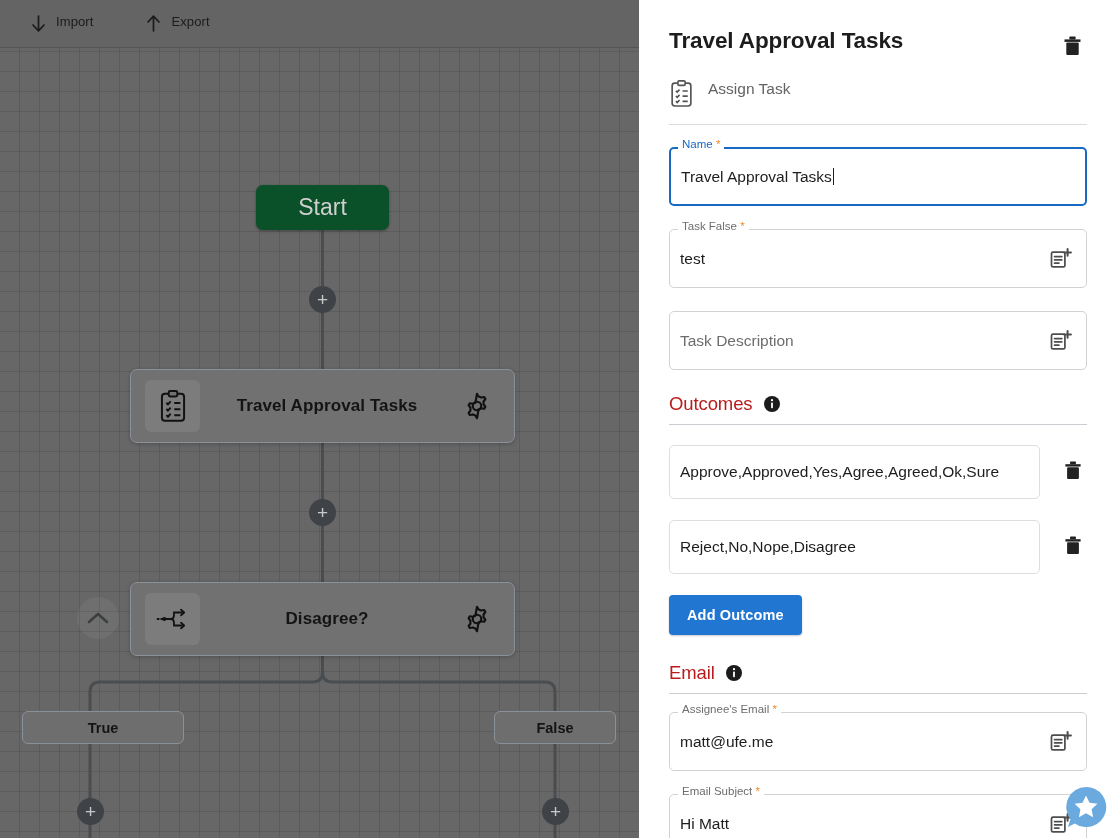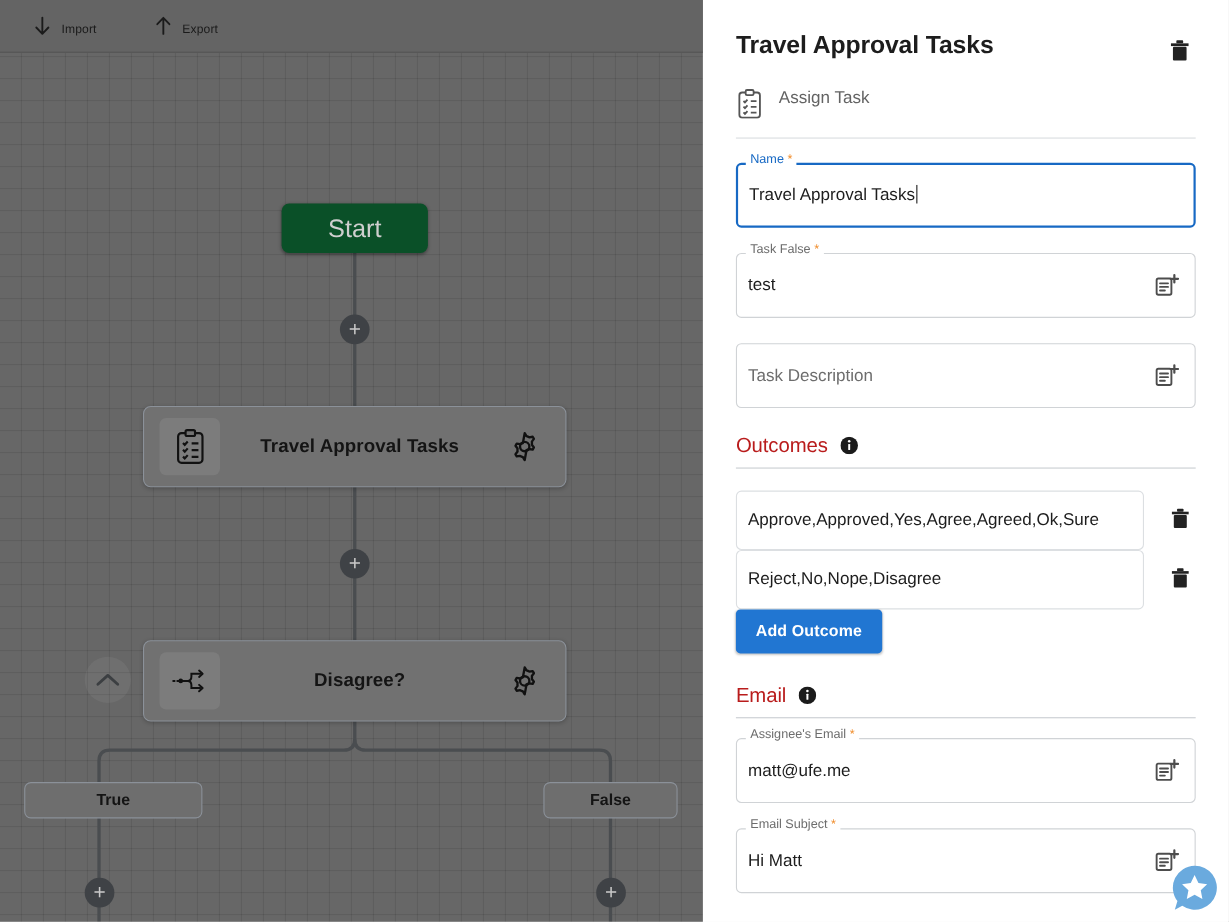--- a/index.html
+++ b/index.html
@@ -31,22 +31,22 @@
   
   #toolbar {
     position: absolute; left: 0; top: 0; width: 639px; height: 48px;
     background: #646464;
     display: flex; align-items: center;
     padding-left: 22px; gap: 36px;
     border-bottom: 1px solid #555;
     z-index: 6;
   }
   .tb-btn {
-    display: flex; align-items: flex-end; gap: 9px;
-    color: #1b1b1b; font-size: 11px; font-weight: 400;
+    display: flex; align-items: flex-start; gap: 9px;
+    color: #1b1b1b; font-size: 13px; font-weight: 400;
     padding: 6px 8px; cursor: pointer; letter-spacing: .1px;
   }
   .tb-btn svg { display: block; }
   #flow-svg { position: absolute; left: 0; top: 0; }
 
   .node {
     position: absolute;
     display: flex; align-items: center;
     border-radius: 7px;
     z-index: 3;
@@ -177,21 +177,21 @@
   .section { margin-top: 5px; margin-bottom: 20px; }
   .section-head {
     display: flex; align-items: center; gap: 11px;
     padding-bottom: 9px;
     border-bottom: 1px solid #c9cdd1;
   }
   .section-title { font-size: 18.5px; color: #b91c1c; letter-spacing: -.1px; }
   .info-icon { display: flex; align-items: center; cursor: pointer; }
 
   
-  .outcome-row { display: flex; align-items: center; gap: 19px; }
+  .outcome-row { display: flex; align-items: center; gap: 19px; margin-bottom: 21px; }
   .outcome-box {
     flex: 1 1 auto; height: 54px;
     border: 1px solid #dcdfe2; border-radius: 5px;
     display: flex; align-items: center; padding: 0 10px;
     font-size: 15.5px; color: #1d1d1d;
     overflow: hidden; white-space: nowrap;
   }
   .outcome-del { flex: 0 0 auto; cursor: pointer; padding: 4px; }
 
   .btn-primary {

